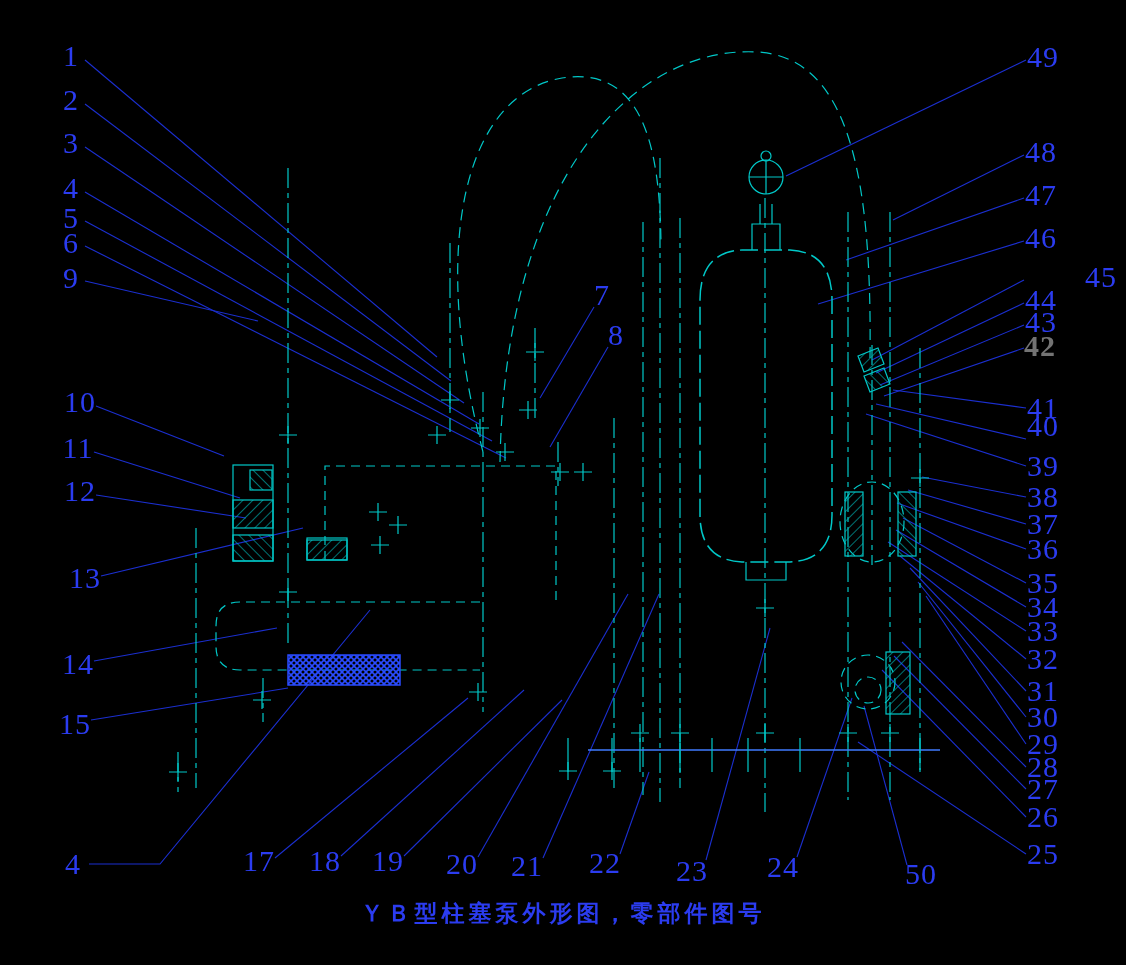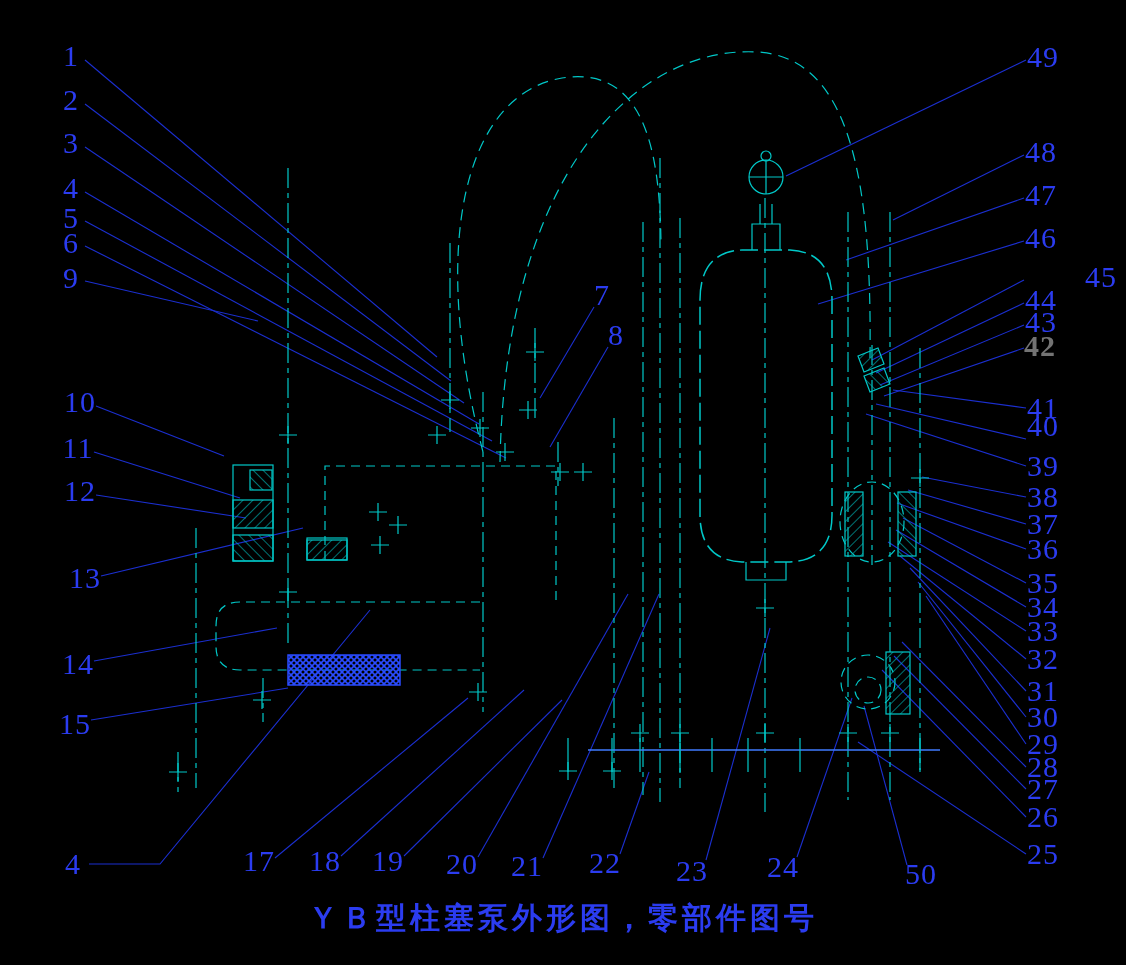--- a/index.html
+++ b/index.html
@@ -8,21 +8,21 @@
     font-family:"Liberation Serif","DejaVu Serif",serif;
   }
   svg.drawing{position:absolute;left:0;top:0;}
   .part-label{
     position:absolute;transform:translate(-50%,-50%);
     color:#2b3cf0;font-size:30px;line-height:1;letter-spacing:1px;user-select:none;
   }
   .part-label.bold{font-weight:bold;color:#737373;}
   .drawing-title{
     position:absolute;left:50%;top:898px;transform:translateX(-50%);
-    color:#2b3cf0;font-size:30px;font-weight:bold;letter-spacing:4px;white-space:nowrap;
+    color:#2b3cf0;font-size:23px;font-weight:bold;letter-spacing:4px;white-space:nowrap;
   }
   .cl{stroke-dasharray:20 5 5 5;}
   .dash{stroke-dasharray:9 6;}
   .dash2{stroke-dasharray:11 7;}
   .tank{stroke-dasharray:18 6;stroke-width:1.5;}
 </style>
 </head>
 <body>
 
 <div class="canvas">

